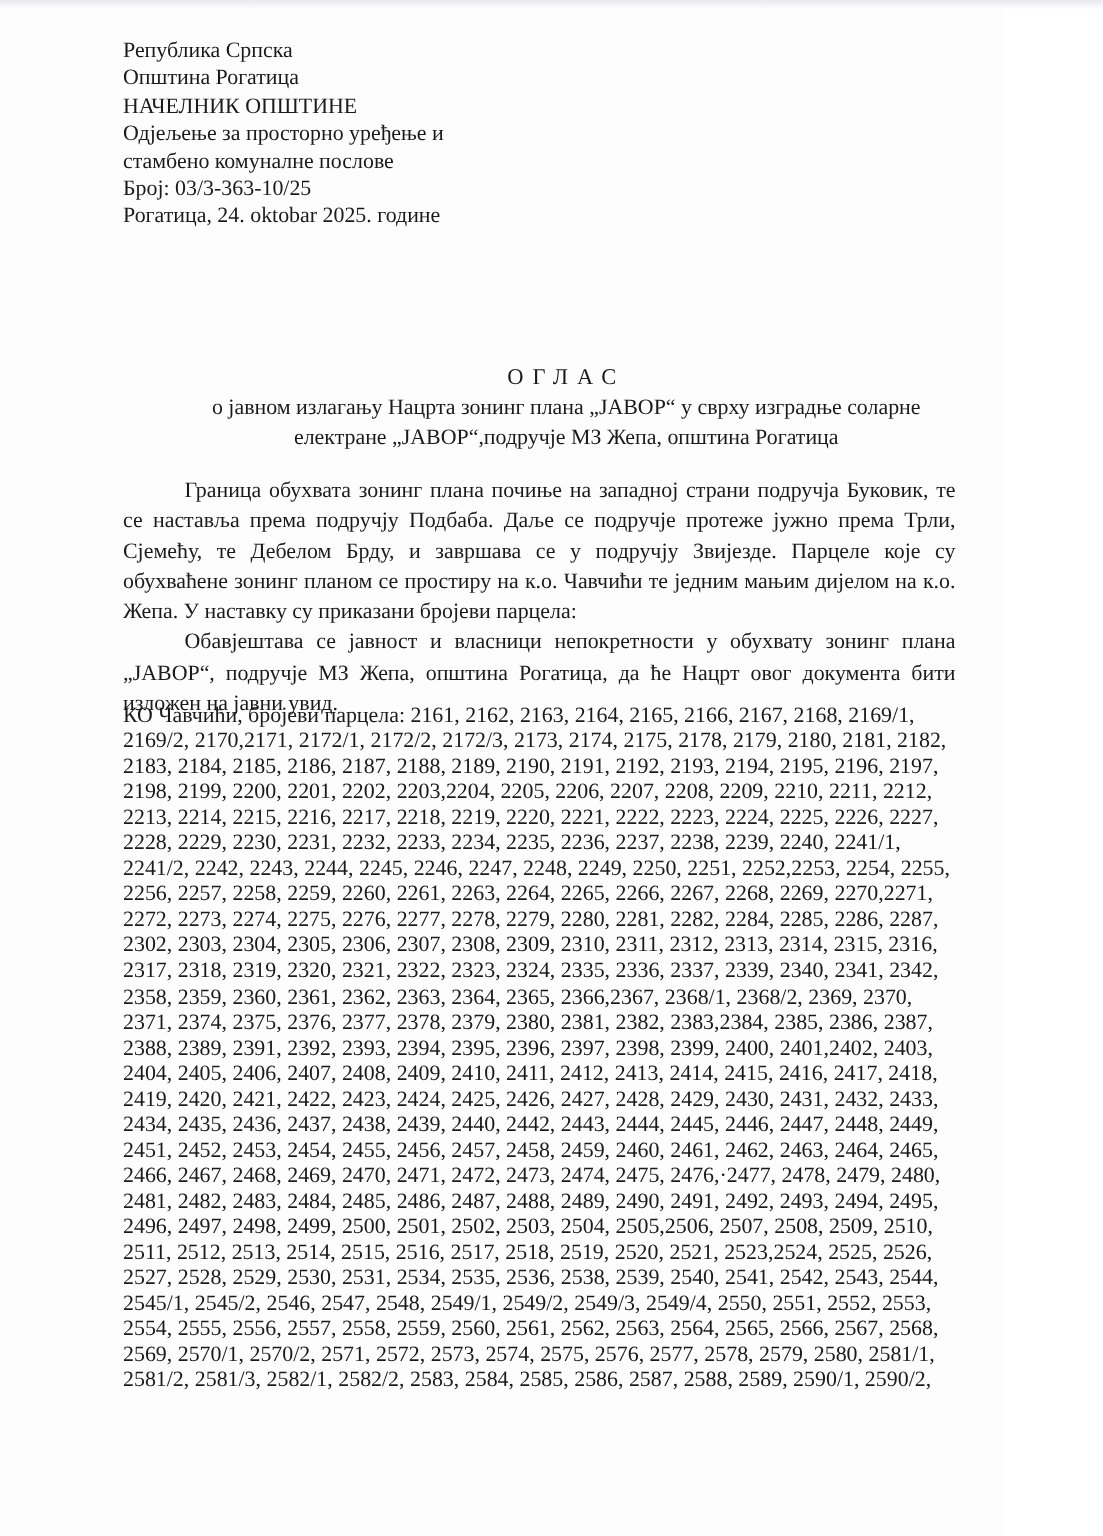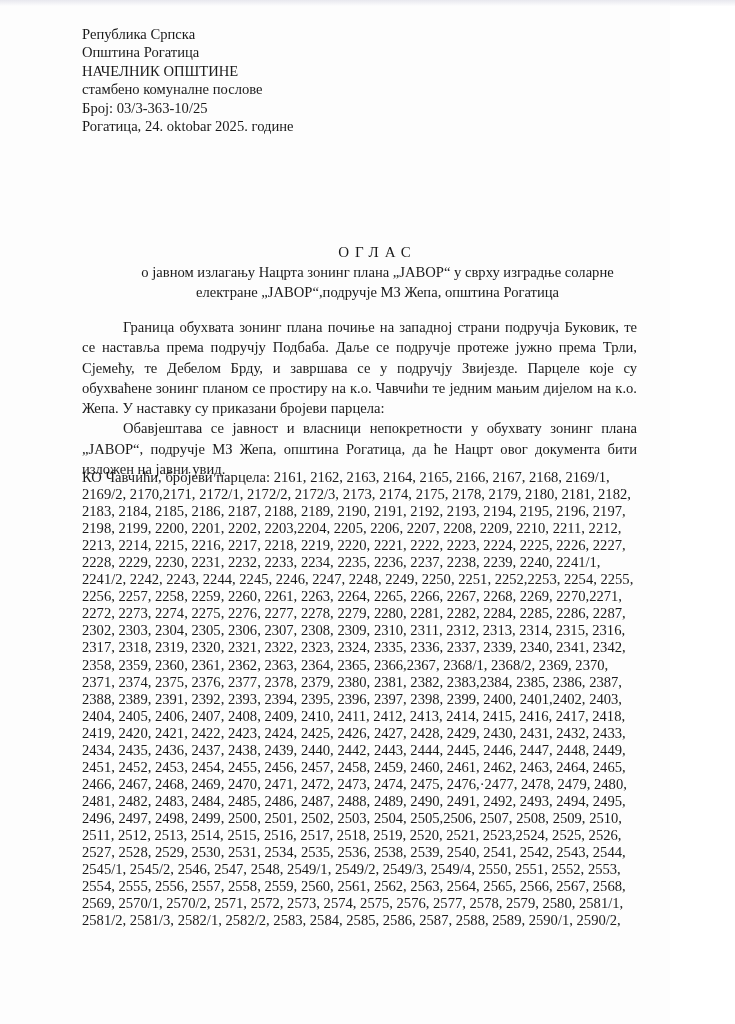--- a/index.html
+++ b/index.html
@@ -24,20 +24,21 @@
 </head>
 <body>
 
 <div class="page">
   <div class="scan-edge"></div>
 
   <div class="header-block">
     <div class="header-line">Република Српска</div>
     <div class="header-line">Општина Рогатица</div>
     <div class="header-line">НАЧЕЛНИК ОПШТИНЕ</div>
+    <div class="header-line">Одјељење за просторно уређење и</div>
     <div class="header-line">стамбено комуналне послове</div>
     <div class="header-line">Број: 03/3-363-10/25</div>
     <div class="header-line">Рогатица, 24. oktobar 2025. године</div>
   </div>
 
 
   <div class="title-block">
     <div class="title-main">ОГЛАС</div>
     <div>о јавном излагању Нацрта зонинг плана „JABOP“ у сврху изградње соларне</div>
     <div>електране „JABOP“,подручје МЗ Жепа, општина Рогатица</div>

